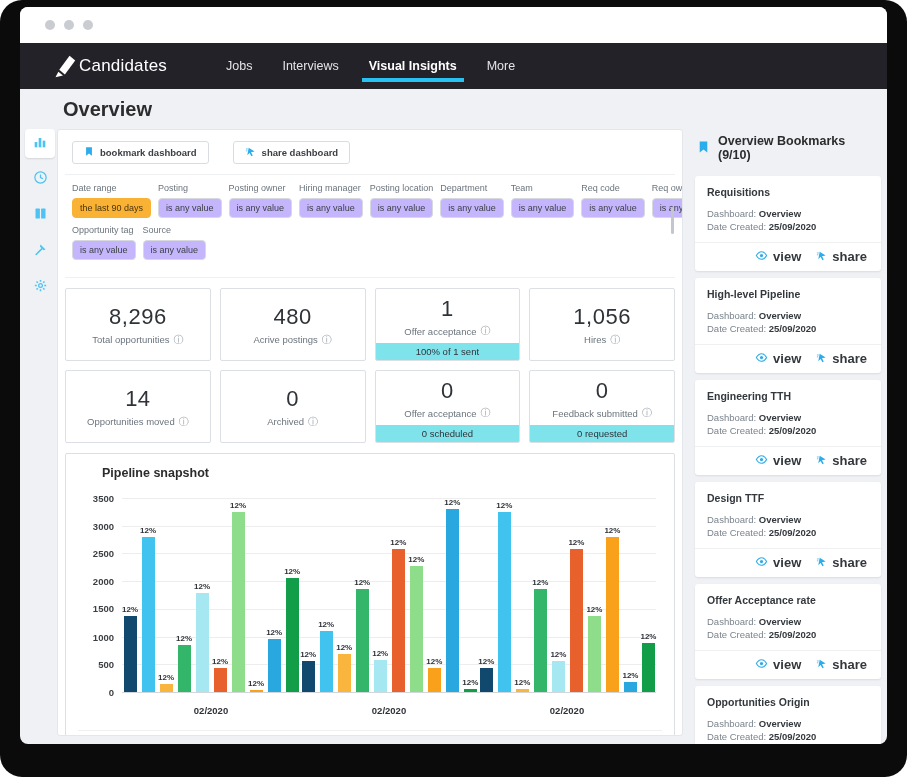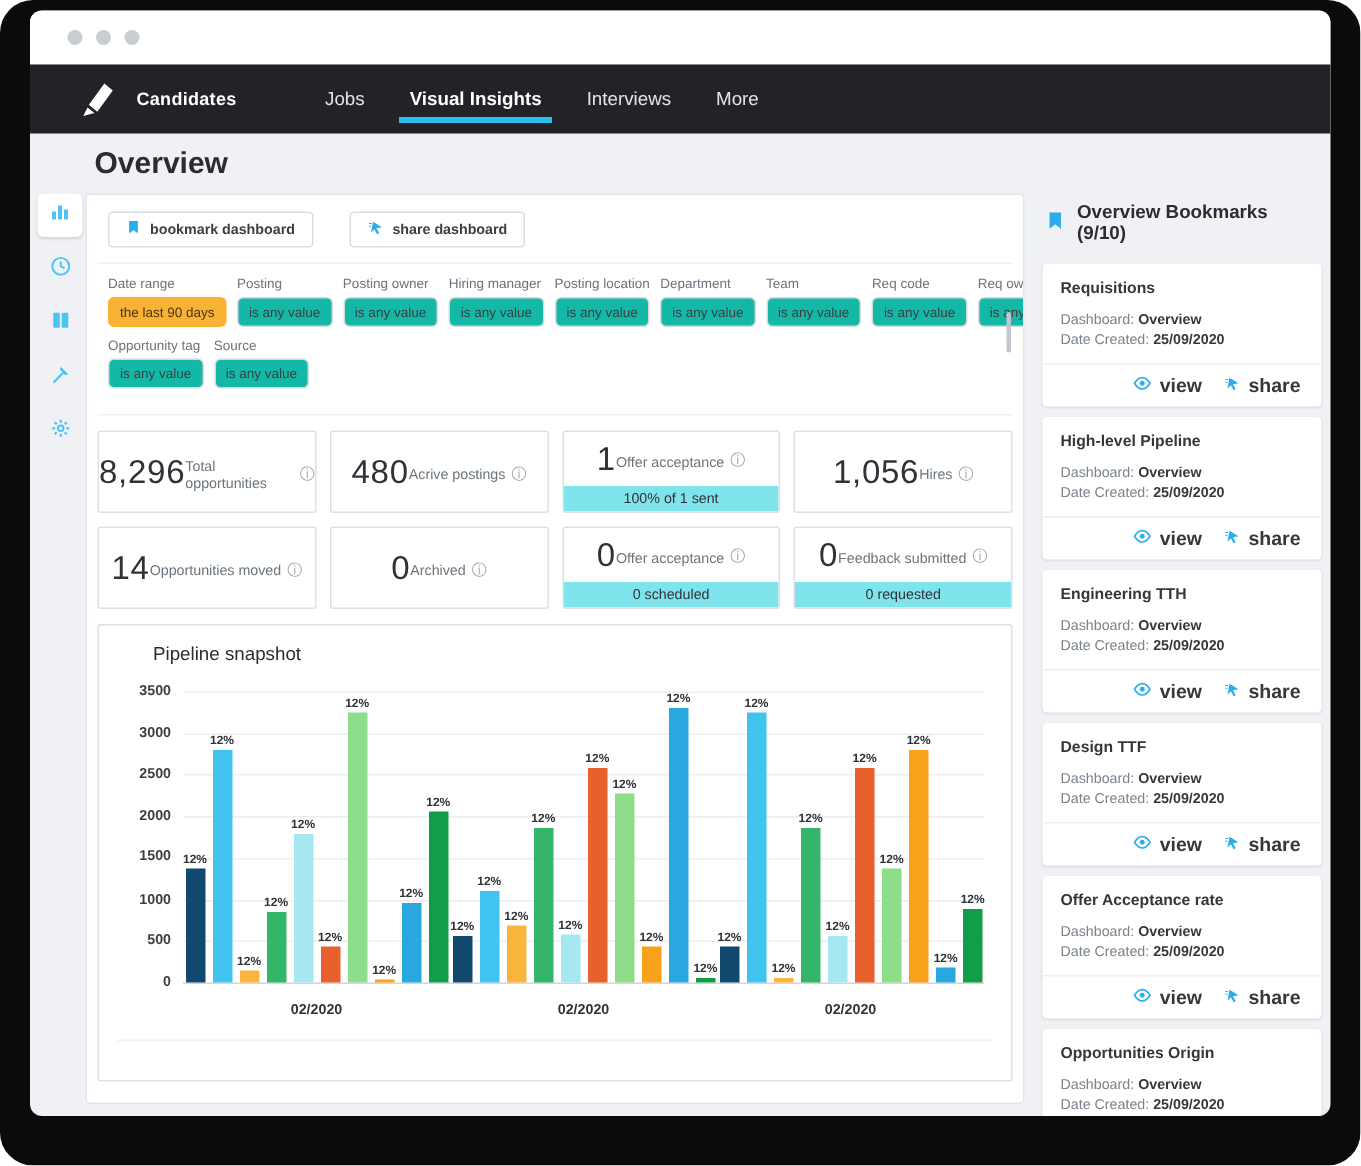--- a/index.html
+++ b/index.html
@@ -19,21 +19,21 @@
   .titlebar {
     height: 36px; background: #ffffff;
     display: flex; align-items: center; padding-left: 25px; gap: 9px;
   }
   .wdot { width: 10px; height: 10px; border-radius: 50%; background: #c9ccd1; }
   .navbar {
     height: 46px; background: #232228; display: flex; align-items: center;
     padding: 0 28px; color: #fff;
   }
   .logo { display: flex; align-items: center; }
-  .brand { margin-left: 13px; font-size: 12px; font-weight: bold; letter-spacing: .2px; }
+  .brand { margin-left: 1px; font-size: 17px; font-weight: normal; letter-spacing: .2px; }
   .tabs { display: flex; margin-left: 44px; height: 32px; }
   .tab {
     position: relative; display: flex; align-items: center;
     padding: 0 15px; font-size: 12.5px; color: #e3e4e6; cursor: pointer;
   }
   .tab.active { font-weight: bold; color: #fff; }
   .tab .underline { position: absolute; left: 8px; right: 8px; bottom: 0; height: 4px; background: #29c1f1; }
   .content { position: relative; height: 655px; }
   .page-title { position: absolute; left: 43px; top: 9px; font-size: 20px; font-weight: bold; color: #2c2c2e; }
 
@@ -53,43 +53,43 @@
     display: inline-flex; align-items: center; gap: 6px;
     border: 1px solid #d9dde2; border-radius: 3px; padding: 4px 11px;
     font-size: 9.5px; font-weight: bold; color: #3a3f44; background: #fff; cursor: pointer;
   }
   .filters { position: relative; padding: 8px 7px 10px; border-bottom: 1px solid #eef0f2; }
   .filter-row { display: flex; gap: 7px; margin-bottom: 7px; }
   .filter-row:last-child { margin-bottom: 0; }
   .filter label { display: block; font-size: 9px; color: #6b747c; margin-bottom: 4px; white-space: nowrap; }
   .pill {
     display: inline-block; border: 1px solid #d6dade; border-radius: 4px;
-    padding: 4px 7px; font-size: 9px; color: #3a3f44; background: #14b8a6;
+    padding: 4px 7px; font-size: 9px; color: #3a3f44; background: #c4b5fd;
     white-space: nowrap; cursor: pointer;
   }
   .pill.highlight { background: #f9b234; border-color: #f9b234; color: #4a3410; }
   .scroll-thumb { position: absolute; right: 1px; top: 32px; width: 3px; height: 27px; background: #c2c7cd; border-radius: 2px; }
 
   .stats { display: grid; grid-template-columns: repeat(4, 1fr); gap: 9px; padding: 10px 0 9px; }
   .stat-card {
-    position: relative; border: 1px solid #dcdfe4; border-radius: 2px; height: 55px;
-    display: flex; flex-direction: row; align-items: center; justify-content: center;
+    position: relative; border: 1px solid #dcdfe4; border-radius: 2px; height: 73px;
+    display: flex; flex-direction: column; align-items: center; justify-content: center;
     background: #fff; overflow: hidden;
   }
   .stat-card.has-footer { padding-bottom: 17px; }
   .stat-value { font-size: 22px; color: #2f3338; letter-spacing: .5px; }
   .stat-label { font-size: 9.5px; color: #6b747c; margin-top: 4px; display: flex; gap: 4px; align-items: center; }
   .info-icon { font-size: 10px; color: #9aa3ab; line-height: 1; }
   .stat-footer {
     position: absolute; left: 0; right: 0; bottom: 0; height: 17px; background: #7fe3ec;
     font-size: 9.5px; color: #2f3338; display: flex; align-items: center; justify-content: center;
   }
 
   .chart-card { border: 1px solid #dcdfe4; border-radius: 2px; margin-top: 1px; padding: 12px 12px 4px; }
-  .chart-title { font-size: 12.5px; font-weight: normal; color: #2c2c2e; padding-left: 24px; }
+  .chart-title { font-size: 12.5px; font-weight: bold; color: #2c2c2e; padding-left: 24px; }
   .plot-wrap { position: relative; margin: 12px 2px 0 2px; height: 228px; }
   .plot { position: absolute; left: 42px; right: 4px; top: 6px; bottom: 28px; }
   .gridline { position: absolute; left: 0; right: 0; height: 1px; background: #ededee; }
   .gridline.base { background: #d2d6da; }
   .ytick { position: absolute; left: 0; width: 34px; text-align: right; font-size: 9.5px; font-weight: bold; color: #3a3f44; transform: translateY(-50%); }
   .groups { position: absolute; left: 0; right: 0; top: 0; bottom: 0; display: flex; justify-content: space-around; align-items: flex-end; }
   .group { display: flex; align-items: flex-end; gap: 2px; height: 100%; }
   .bar-col { display: flex; flex-direction: column; justify-content: flex-end; align-items: center; height: 100%; }
   .bar-pct { font-size: 8px; font-weight: bold; color: #2f3338; margin-bottom: 2px; white-space: nowrap; }
   .bar { width: 13px; }
@@ -128,22 +128,22 @@
     <div class="navbar">
       <span class="logo">
         <svg width="30" height="30" viewBox="0 0 32 32">
           <path d="M12,20 L23,5 L29,10 L18,25 Z" fill="#ffffff"></path>
           <path d="M8,28 L16,26 L11,22 Z" fill="#ffffff"></path>
         </svg>
       </span>
       <span class="brand">Candidates</span>
       <div class="tabs">
           <div class="tab">Jobs</div>
+          <div class="tab">Interviews</div>
           <div class="tab active">Visual Insights<i class="underline"></i></div>
-          <div class="tab">Interviews</div>
           <div class="tab">More</div>
         </div>
     </div>
 
     <div class="content">
       <div class="page-title">Overview</div>
 
       <div class="rail">
           <div class="rail-item active">
             <span><svg width="16" height="16" viewBox="0 0 24 24">

